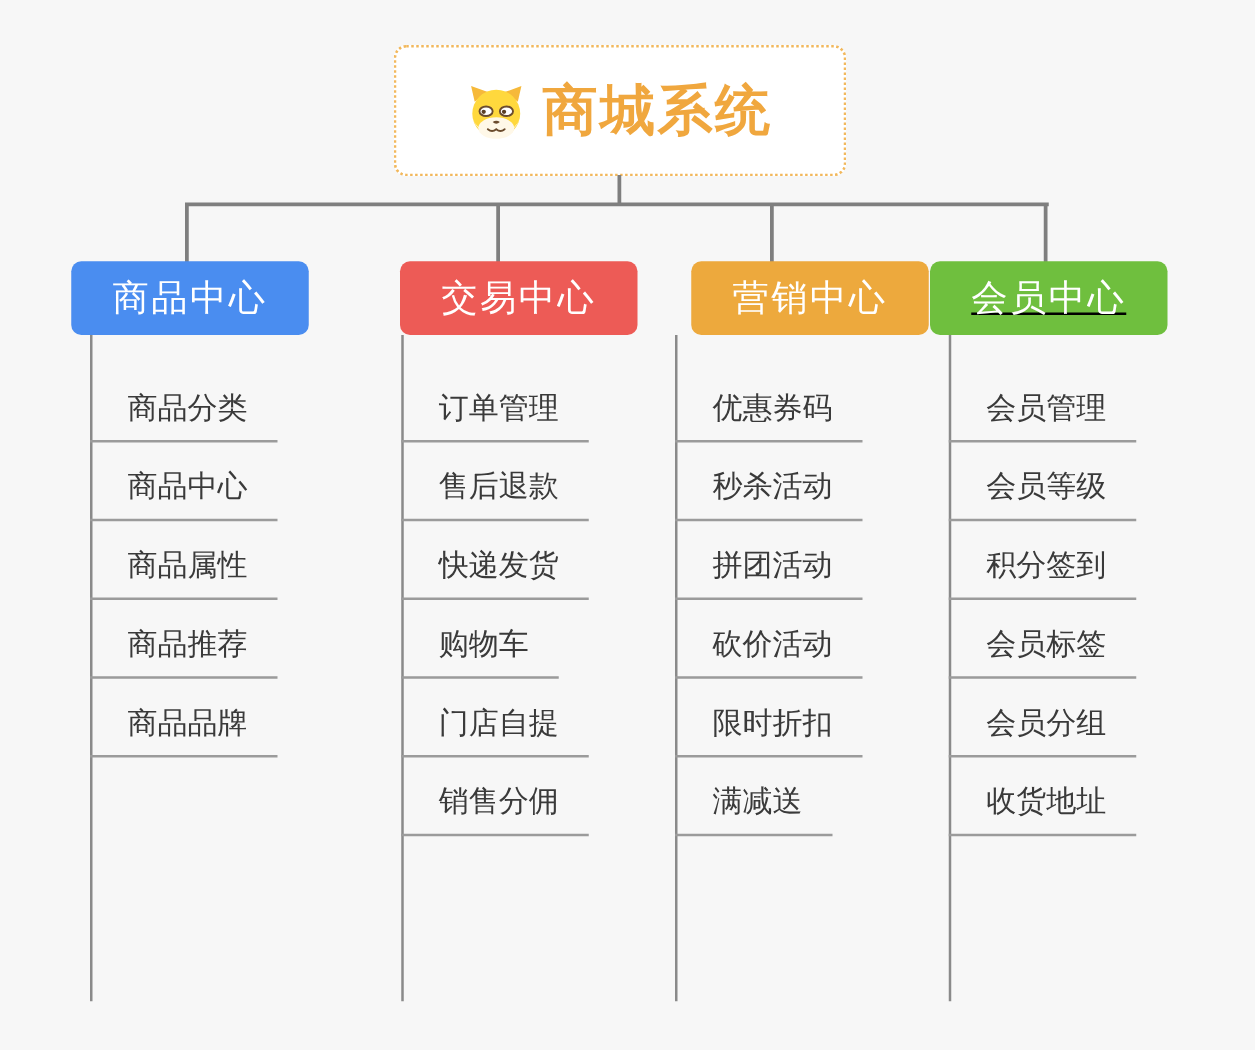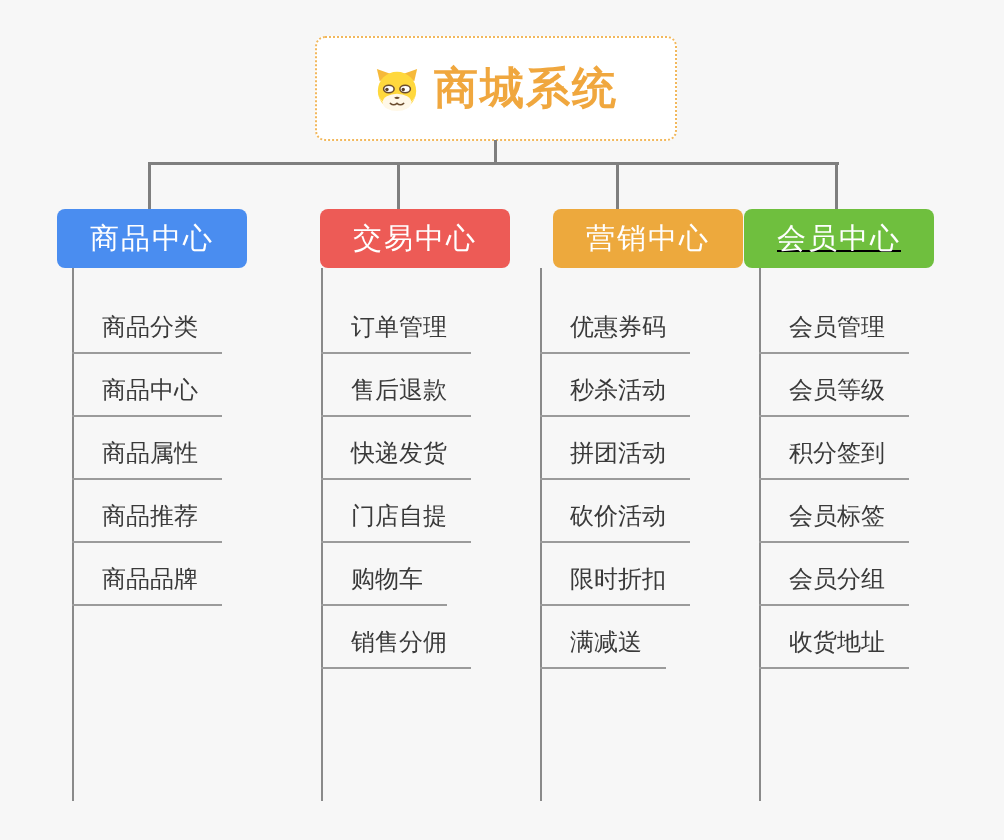--- a/index.html
+++ b/index.html
@@ -149,22 +149,22 @@
 
   <div class="branch branch-1">
     <div class="branch-header" style="background: rgb(237, 91, 86); margin-left: 14px;">
       <span>交易中心</span>
     </div>
     <div class="branch-line"></div>
     <div class="branch-items">
       <div class="branch-item">订单管理</div>
       <div class="branch-item">售后退款</div>
       <div class="branch-item">快递发货</div>
+      <div class="branch-item">购物车</div>
       <div class="branch-item">门店自提</div>
-      <div class="branch-item">购物车</div>
       <div class="branch-item">销售分佣</div>
     </div>
   </div>
 
   <div class="branch branch-2">
     <div class="branch-header" style="background: rgb(237, 169, 61);">
       <span>营销中心</span>
     </div>
     <div class="branch-line"></div>
     <div class="branch-items">

